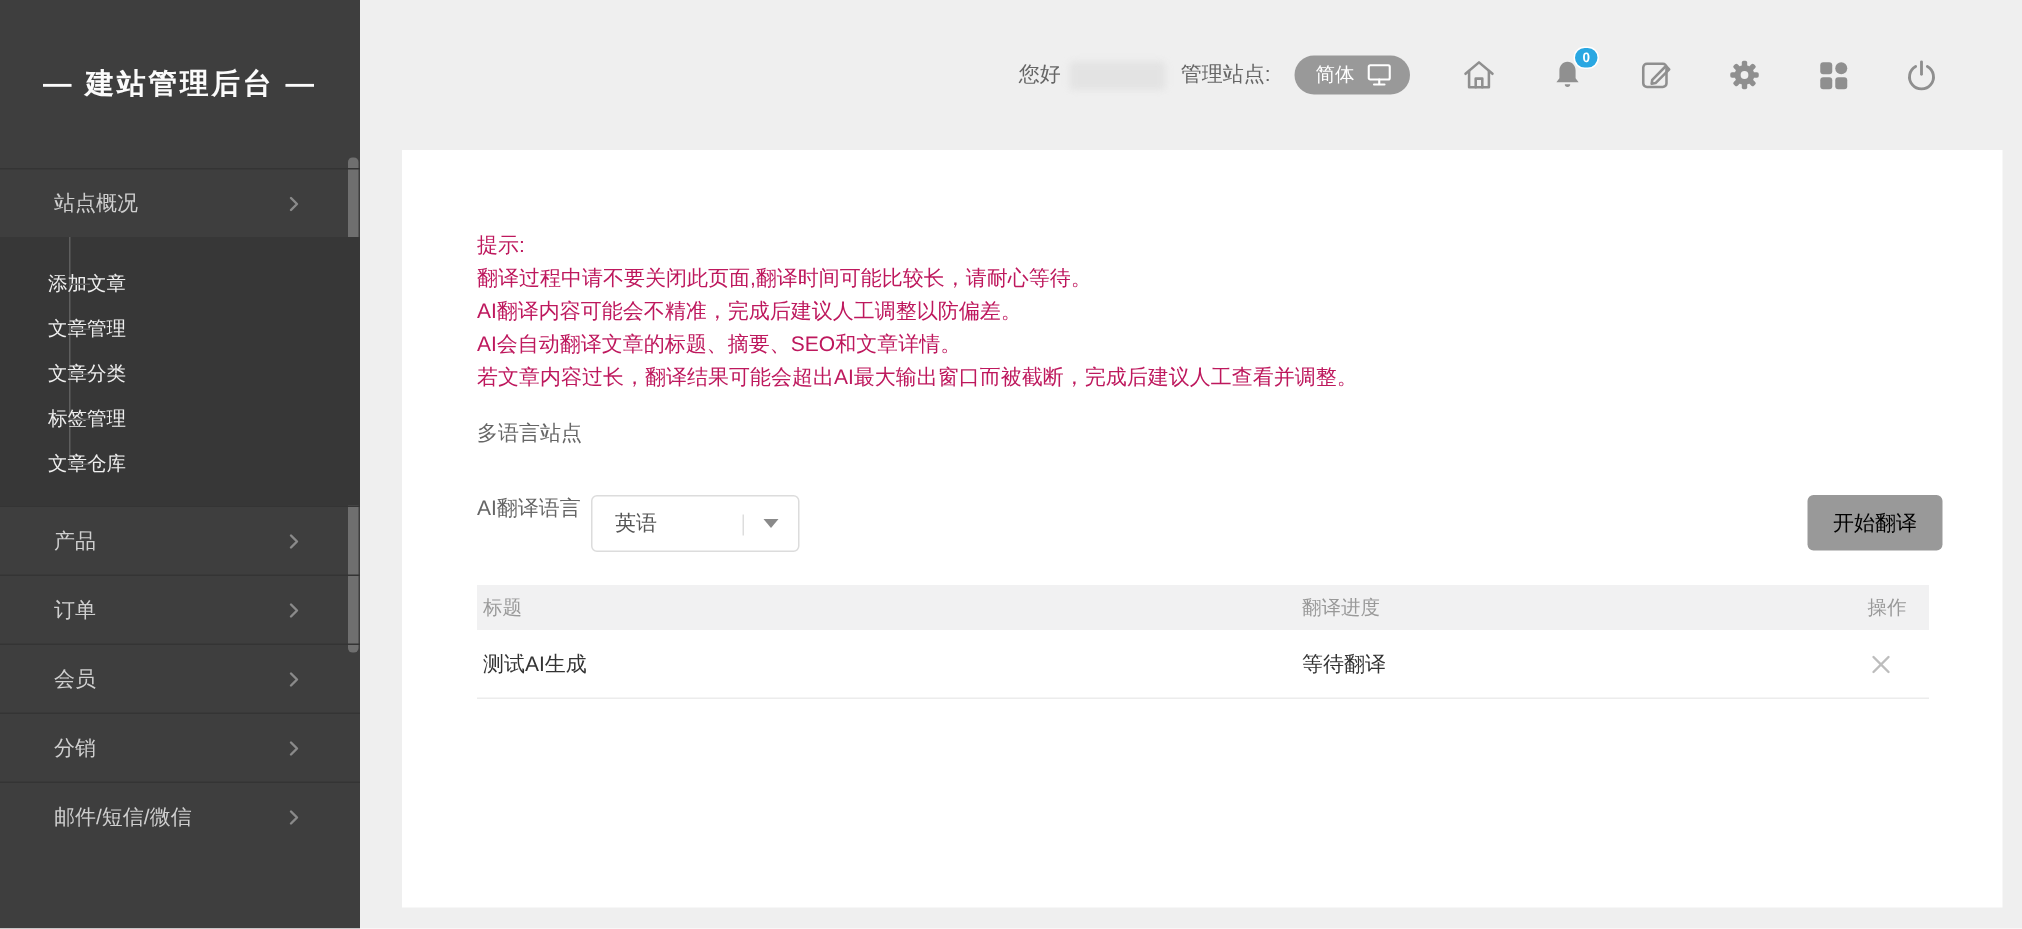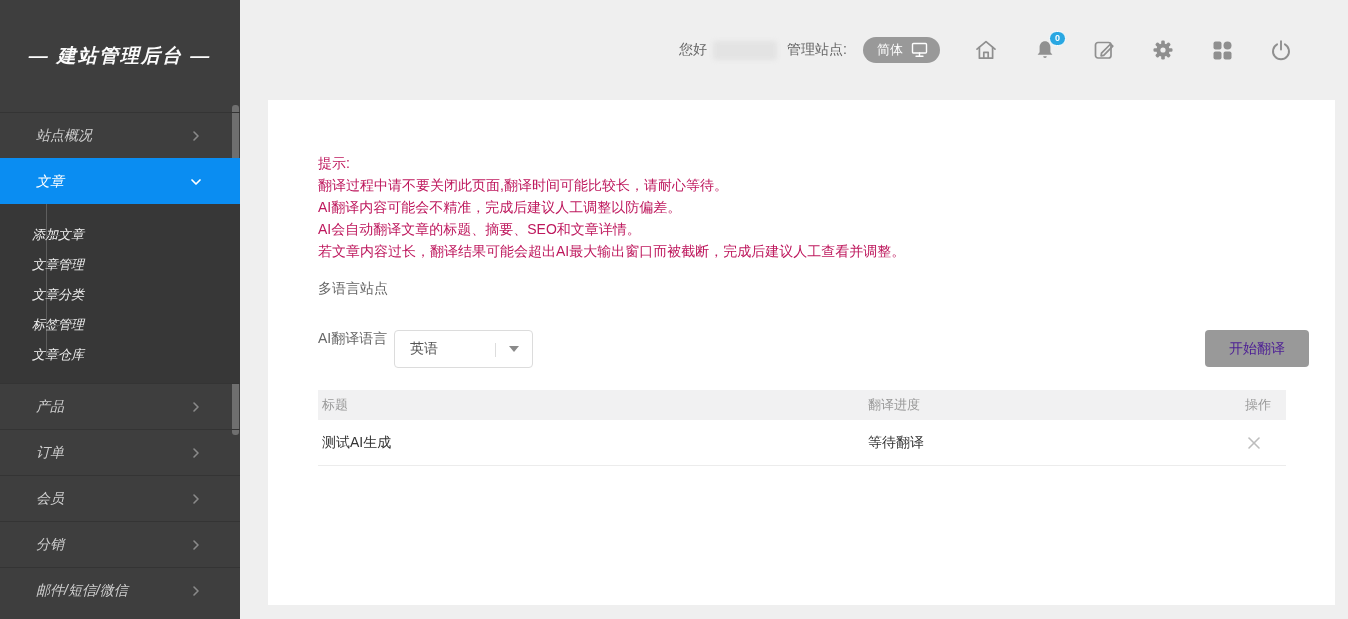--- a/index.html
+++ b/index.html
@@ -2,21 +2,21 @@
 <html><head>
 <meta charset="utf-8">
 <style>
   html,body{margin:0;padding:0;}
   body{
     width:1348px;height:619px;position:relative;overflow:hidden;
     background:#efefef;font-family:"Liberation Sans",sans-serif;
     -webkit-font-smoothing:antialiased;
   }
   
-  .sidebar{position:absolute;left:0;top:0;width:240px;height:619px;background:#3e3e3e;font-style:italic;}
+  .sidebar{position:absolute;left:0;top:0;width:240px;height:619px;background:#3e3e3e;}
   .logo{height:112px;display:flex;align-items:center;justify-content:center;
     color:#fbfbfb;font-size:19px;letter-spacing:2px;font-weight:bold;white-space:nowrap;}
   .side-thumb{position:absolute;right:1px;top:105px;width:7px;height:330px;
     background:#6f6f6f;border-radius:3px;z-index:0;}
   .nav-item{position:relative;z-index:1;height:45px;border-top:1px solid #343434;
     display:flex;align-items:center;justify-content:space-between;
     padding:0 36px 0 36px;color:#cfcfcf;font-size:14px;cursor:pointer;}
   .nav-item .chev{width:16px;height:16px;flex:0 0 auto;}
   .nav-item.active{background:#0a8df2;color:#fff;border-top-color:#0a8df2;}
   .submenu{position:relative;z-index:1;background:#373737;padding:16px 0 13px 0;}
@@ -49,22 +49,22 @@
   .form-row{position:absolute;left:50px;display:flex;align-items:flex-start;height:38px;}
   .form-label{width:76px;font-size:14px;color:#666;flex:0 0 auto;}
   .select-box{position:relative;width:139px;height:38px;box-sizing:border-box;
     border:1px solid #dcdcdc;border-radius:4px;background:#fff;display:flex;
     align-items:center;padding-left:15px;font-size:14px;color:#555;cursor:pointer;}
   .select-divider{position:absolute;right:36px;top:12px;width:1px;height:14px;background:#ddd;}
   .caret-zone{position:absolute;right:0;top:0;width:36px;height:100%;
     display:flex;align-items:center;justify-content:center;}
   .caret{width:0;height:0;border-left:5px solid transparent;border-right:5px solid transparent;
     border-top:6px solid #8a8a8a;}
-  .start-btn{position:absolute;left:937px;top:230px;width:104px;height:37px;background:#999;
-    border:none;border-radius:4px;color:#4c1d95;font-size:14px;cursor:pointer;font-family:inherit;}
+  .start-btn{position:absolute;left:937px;top:230px;width:90px;height:37px;background:#999;
+    border:none;border-radius:4px;color:#000000;font-size:14px;cursor:pointer;font-family:inherit;}
   .ttable{position:absolute;left:50px;top:290px;width:968px;}
   .thead{height:30px;background:#f1f1f2;display:flex;align-items:center;
     font-size:13px;color:#999;}
   .trow{height:45px;display:flex;align-items:center;font-size:14px;color:#333;
     border-bottom:1px solid #ececec;background:#fff;}
   .col-1{width:502px;padding-left:4px;box-sizing:border-box;}
   .col-2{width:377px;margin-left:48px;}
   .col-3{flex:1;display:flex;align-items:center;}
   .close-btn{background:none;border:none;padding:0;cursor:pointer;width:18px;height:18px;
     display:flex;align-items:center;justify-content:center;}
@@ -76,26 +76,20 @@
   <div class="side-thumb"></div>
   <div class="logo">— 建站管理后台 —</div>
 
   <div class="nav-item">
     <span>站点概况</span>
     <svg class="chev" viewBox="0 0 24 24" fill="none" stroke="#8a8a8a" stroke-width="2.4" stroke-linecap="round" stroke-linejoin="round">
         <polyline points="9 6 15 12 9 18"></polyline>
       </svg>
   </div>
 
-  <div class="nav-item active">
-    <span>文章</span>
-    <svg class="chev" viewBox="0 0 24 24" fill="none" stroke="#ffffff" stroke-width="2.6" stroke-linecap="round" stroke-linejoin="round">
-        <polyline points="6 9 12 15 18 9"></polyline>
-      </svg>
-  </div>
 
   <div class="submenu">
     <div class="tree-line"></div>
     <div class="submenu-item">添加文章</div>
     <div class="submenu-item">文章管理</div>
     <div class="submenu-item">文章分类</div>
     <div class="submenu-item">标签管理</div>
     <div class="submenu-item">文章仓库</div>
   </div>
 

